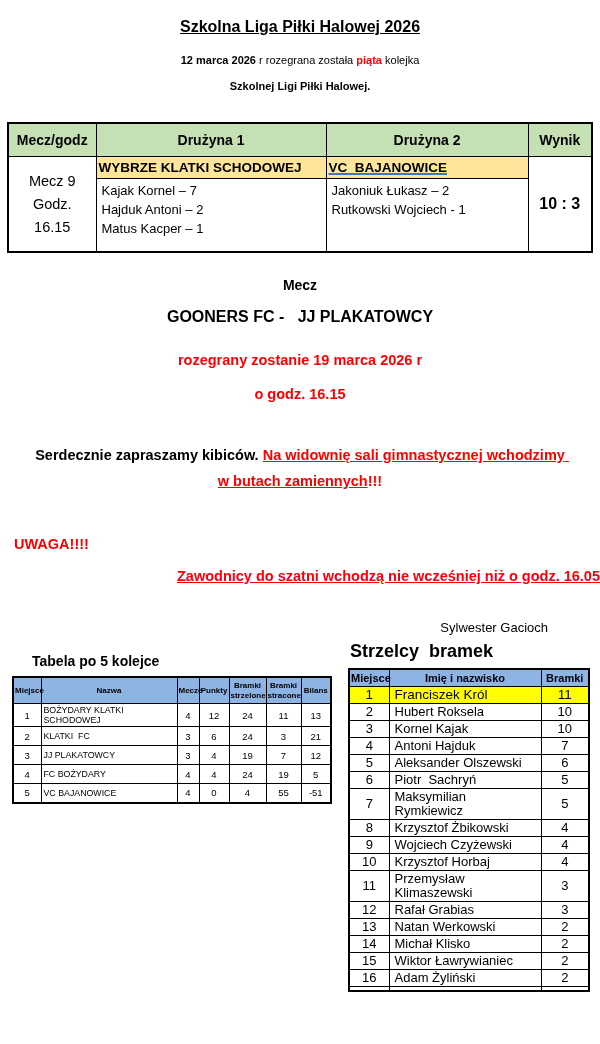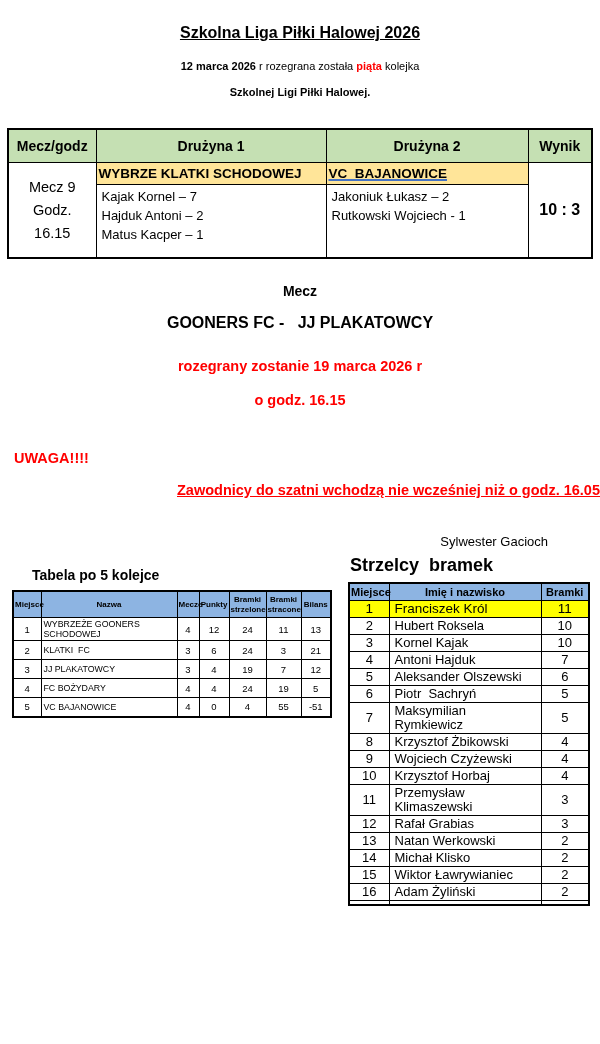--- a/index.html
+++ b/index.html
@@ -10,21 +10,21 @@
     --accent-red:#FF0000;
     --underline-blue:#4472C4;
   }
   *{box-sizing:border-box;}
   html,body{margin:0;padding:0;}
   body{
     width:600px;height:1044px;background:#ffffff;color:#000;
     font-family:"Liberation Sans","DejaVu Sans",sans-serif;
     overflow:hidden;
   }
-  .page{width:600px;height:1044px;padding-top:24px;position:relative;}
+  .page{width:600px;height:1044px;padding-top:18px;position:relative;}
 
   .center{text-align:center;}
   .pre{white-space:pre-wrap;}
   .red{color:var(--accent-red);}
   .b{font-weight:bold;}
 
   .doc-title{
     font-size:16px;font-weight:bold;text-decoration:underline;
     text-align:center;
   }
@@ -174,20 +174,23 @@
         <td class="score-cell">10 : 3</td>
       </tr>
     </tbody>
   </table>
 
   <div class="center mecz-heading">Mecz</div>
   <div class="center fixture-line pre">GOONERS FC -   JJ PLAKATOWCY</div>
   <div class="center fixture-date red">rozegrany zostanie 19 marca 2026 r</div>
   <div class="center fixture-time red">o godz. 16.15</div>
 
+  <div class="invite">
+    <span class="pre">Serdecznie zapraszamy kibiców. </span><span class="red ru pre">Na widownię sali gimnastycznej wchodzimy w butach zamiennych</span><span class="red pre">!!!</span>
+  </div>
 
   <div class="warning-title red">UWAGA!!!!</div>
   <div class="warning-text red">Zawodnicy do szatni wchodzą nie wcześniej niż o godz. 16.05</div>
 
   <div class="signature">Sylwester Gacioch</div>
 
   <div class="bottom">
 
     <div class="bottom-left">
       <div class="league-title">Tabela po 5 kolejce</div>
@@ -208,21 +211,21 @@
             <th>Mecze</th>
             <th>Punkty</th>
             <th>Bramki strzelone</th>
             <th>Bramki stracone</th>
             <th>Bilans</th>
           </tr>
         </thead>
         <tbody>
             <tr>
               <td>1</td>
-              <td>WYBRZEŻE GOONERS SCHODOWEJ</td>
+              <td>BOŻYDARY KLATKI SCHODOWEJ</td>
               <td>4</td>
               <td>12</td>
               <td>24</td>
               <td>11</td>
               <td>13</td>
             </tr>
             <tr>
               <td>2</td>
               <td>KLATKI  FC</td>
               <td>3</td>

